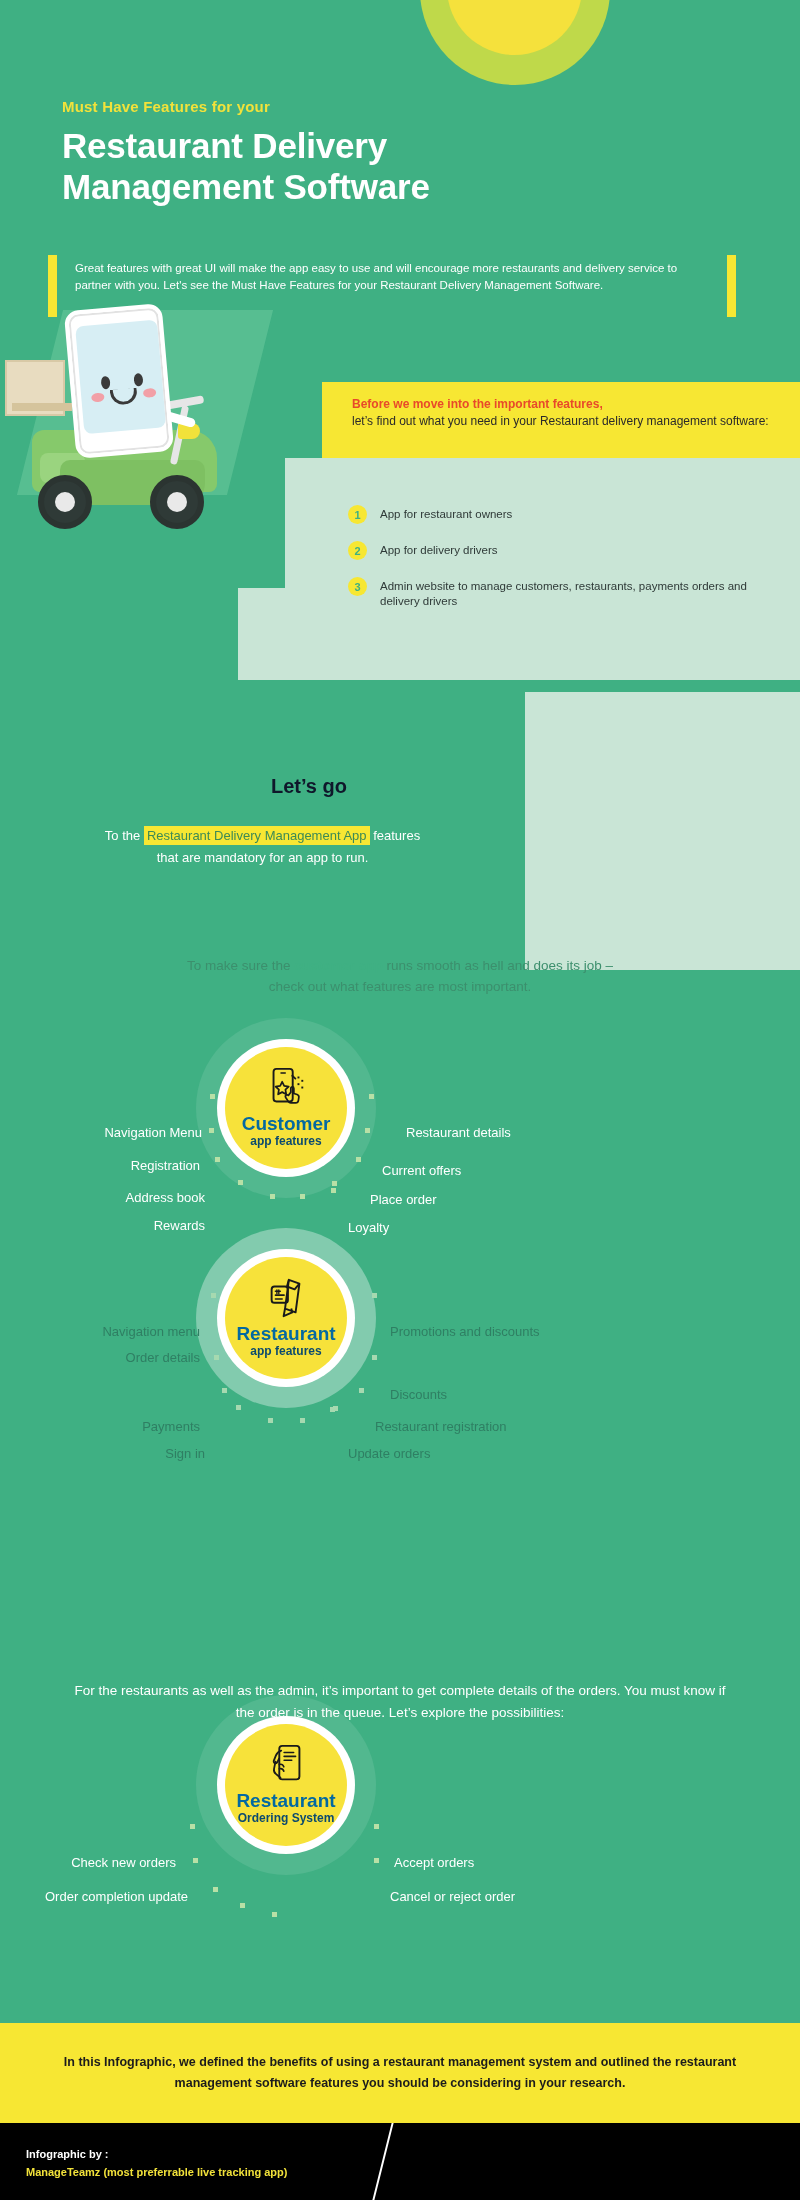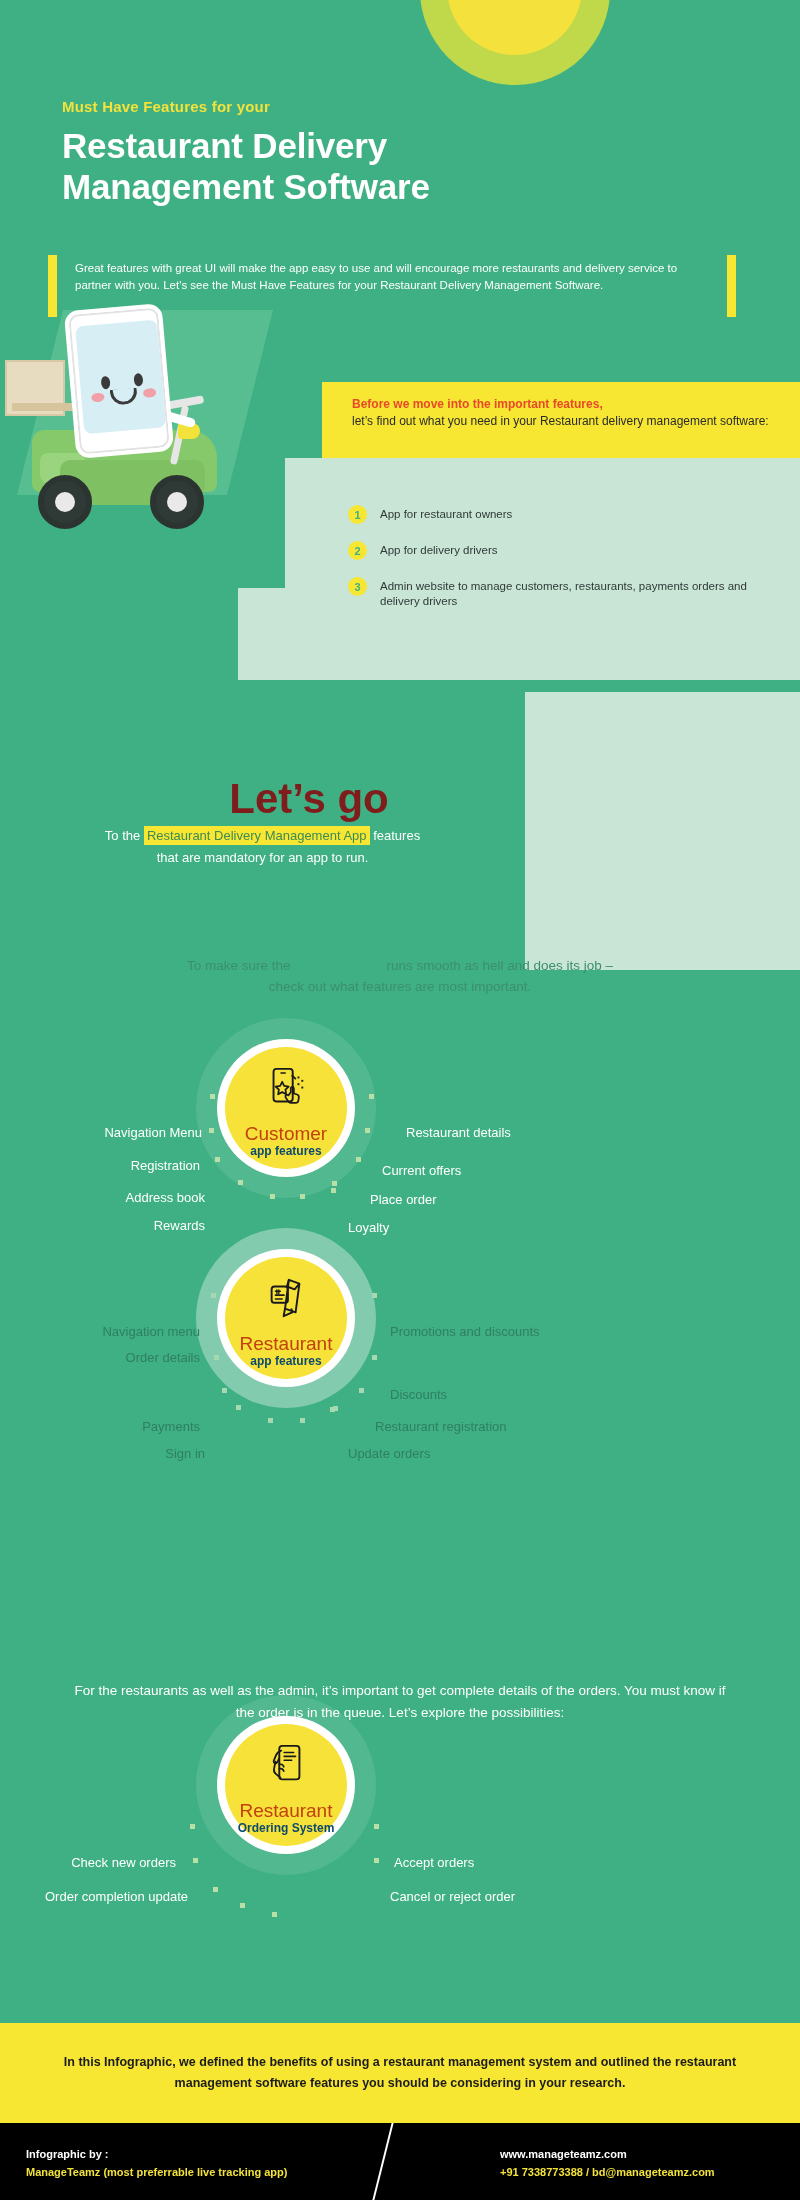--- a/index.html
+++ b/index.html
@@ -236,21 +236,21 @@
   }
   .band-bg-right {
     position: absolute; left: 525px; top: 692px;
     width: 275px; height: 278px;
     background: #c9e5d6;
   }
   .letsgo-title {
     position: absolute; left: 0; top: 775px;
     width: 618px;
     text-align: center;
-    font-size: 42px; font-weight: bold; color: #7f1d1d;
+    font-size: 20px; font-weight: bold; color: #0f172a;
   }
   .letsgo-sub {
     position: absolute; left: 0; top: 825px;
     width: 525px;
     text-align: center;
     font-size: 13px; line-height: 22px; color: #ffffff;
   }
   .hl {
     background: #f7e733; color: #3c8a56; padding: 2px 3px;
     font-weight: 500;
@@ -290,22 +290,22 @@
     position: absolute; left: 50%; top: 50%;
     transform: translate(-50%,-50%);
     width: 122px; height: 122px; border-radius: 50%;
     background: #f7e23a;
     display: flex; flex-direction: column;
     align-items: center; justify-content: flex-start;
     padding-top: 18px;
   }
   .hub-icon { width: 46px; height: 46px; }
   .hub-title {
-    font-size: 19px; font-weight: normal; color: #c2410c;
-    line-height: 21px; margin-top: 12px;
+    font-size: 19px; font-weight: bold; color: #0369a1;
+    line-height: 21px; margin-top: 2px;
   }
   .hub-sub {
     font-size: 12px; font-weight: 600; color: #0c4a6e; line-height: 14px;
   }
 
   .feat {
     position: absolute;
     font-size: 13px;
     white-space: nowrap;
     margin-top: 38px;
@@ -579,19 +579,15 @@
   <div class="conclusion">
     <div class="conclusion-text">In this Infographic, we defined the benefits of using a restaurant management system and outlined the restaurant management software features you should be considering in your research.</div>
   </div>
 
   <div class="footer">
     <div class="footer-divider"></div>
     <div class="f-left">
       <div class="f-white">Infographic by :</div>
       <div class="f-yellow">ManageTeamz (most preferrable live tracking app)</div>
     </div>
-    <div class="f-right">
-      <div class="f-white">www.manageteamz.com</div>
-      <div class="f-yellow">+91 7338773388 / bd@manageteamz.com</div>
-    </div>
   </div>
 
 </div>
 
 </body></html>

